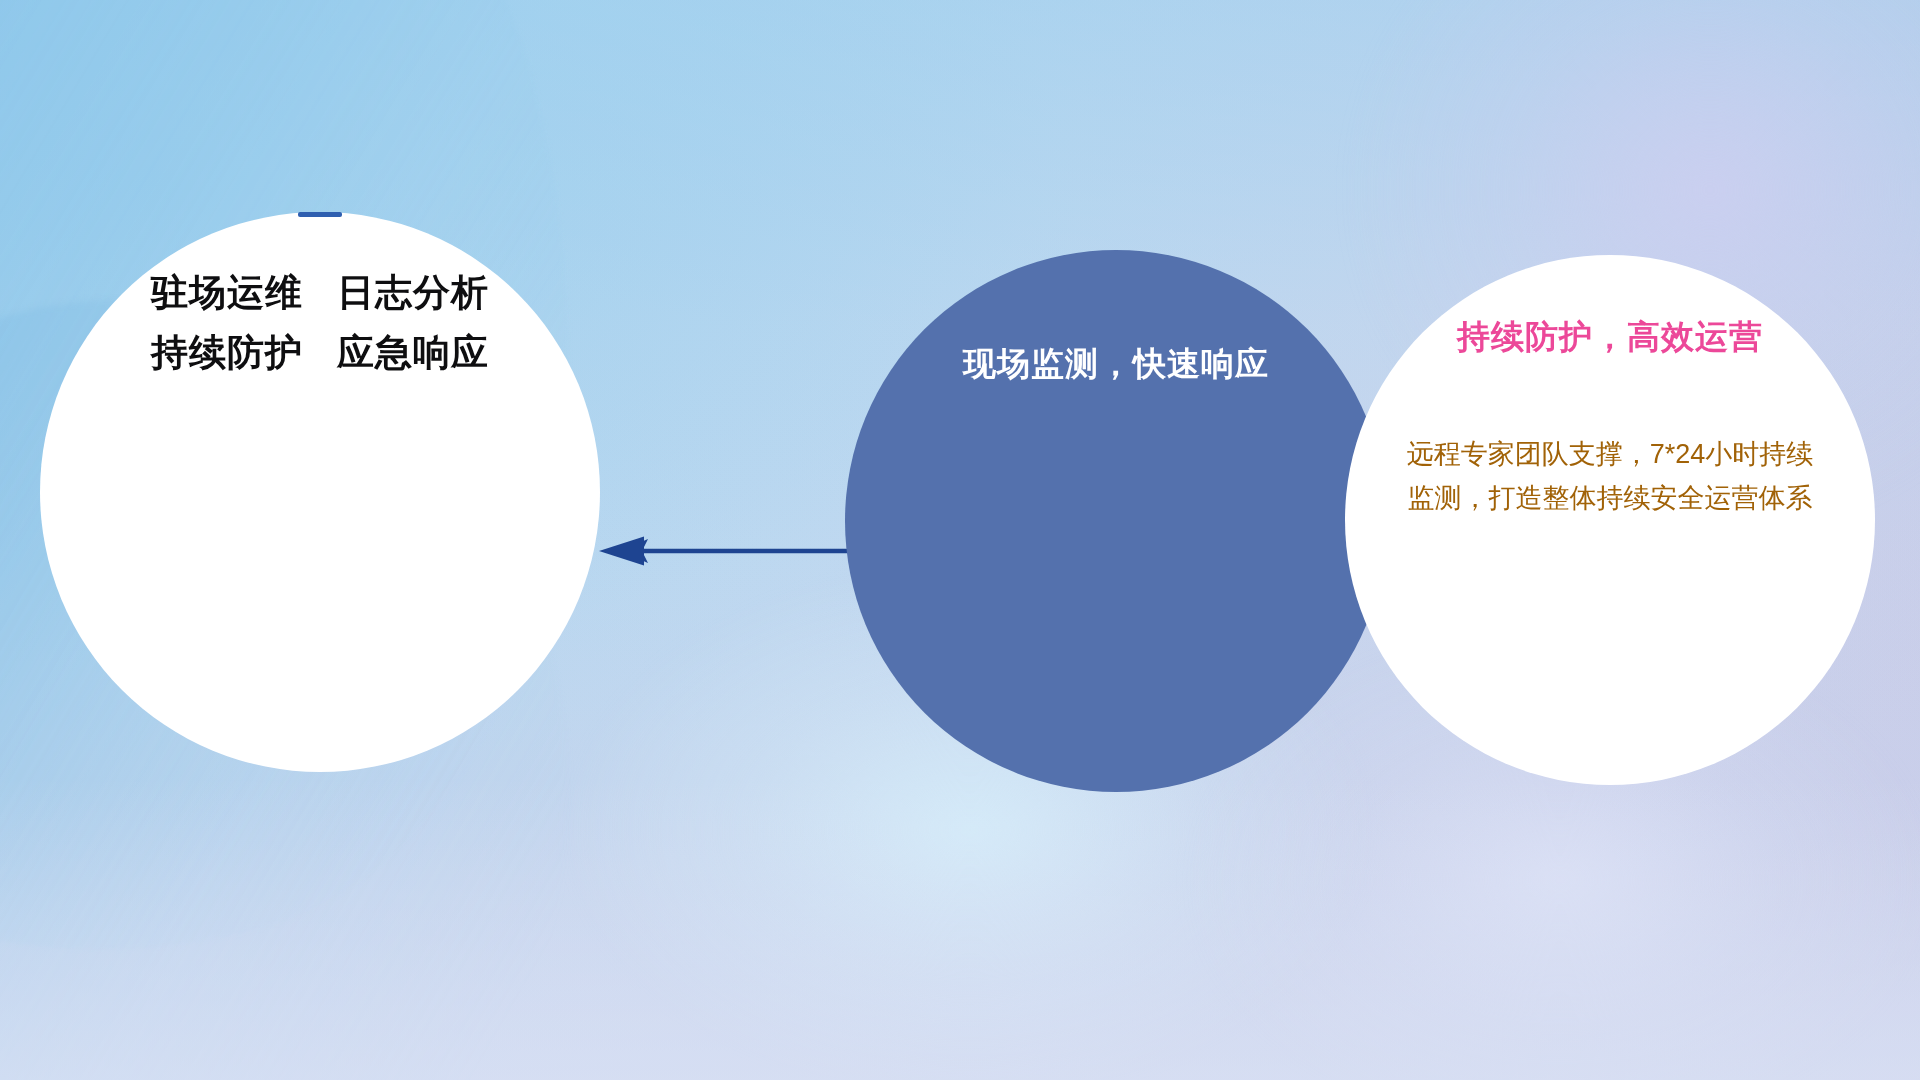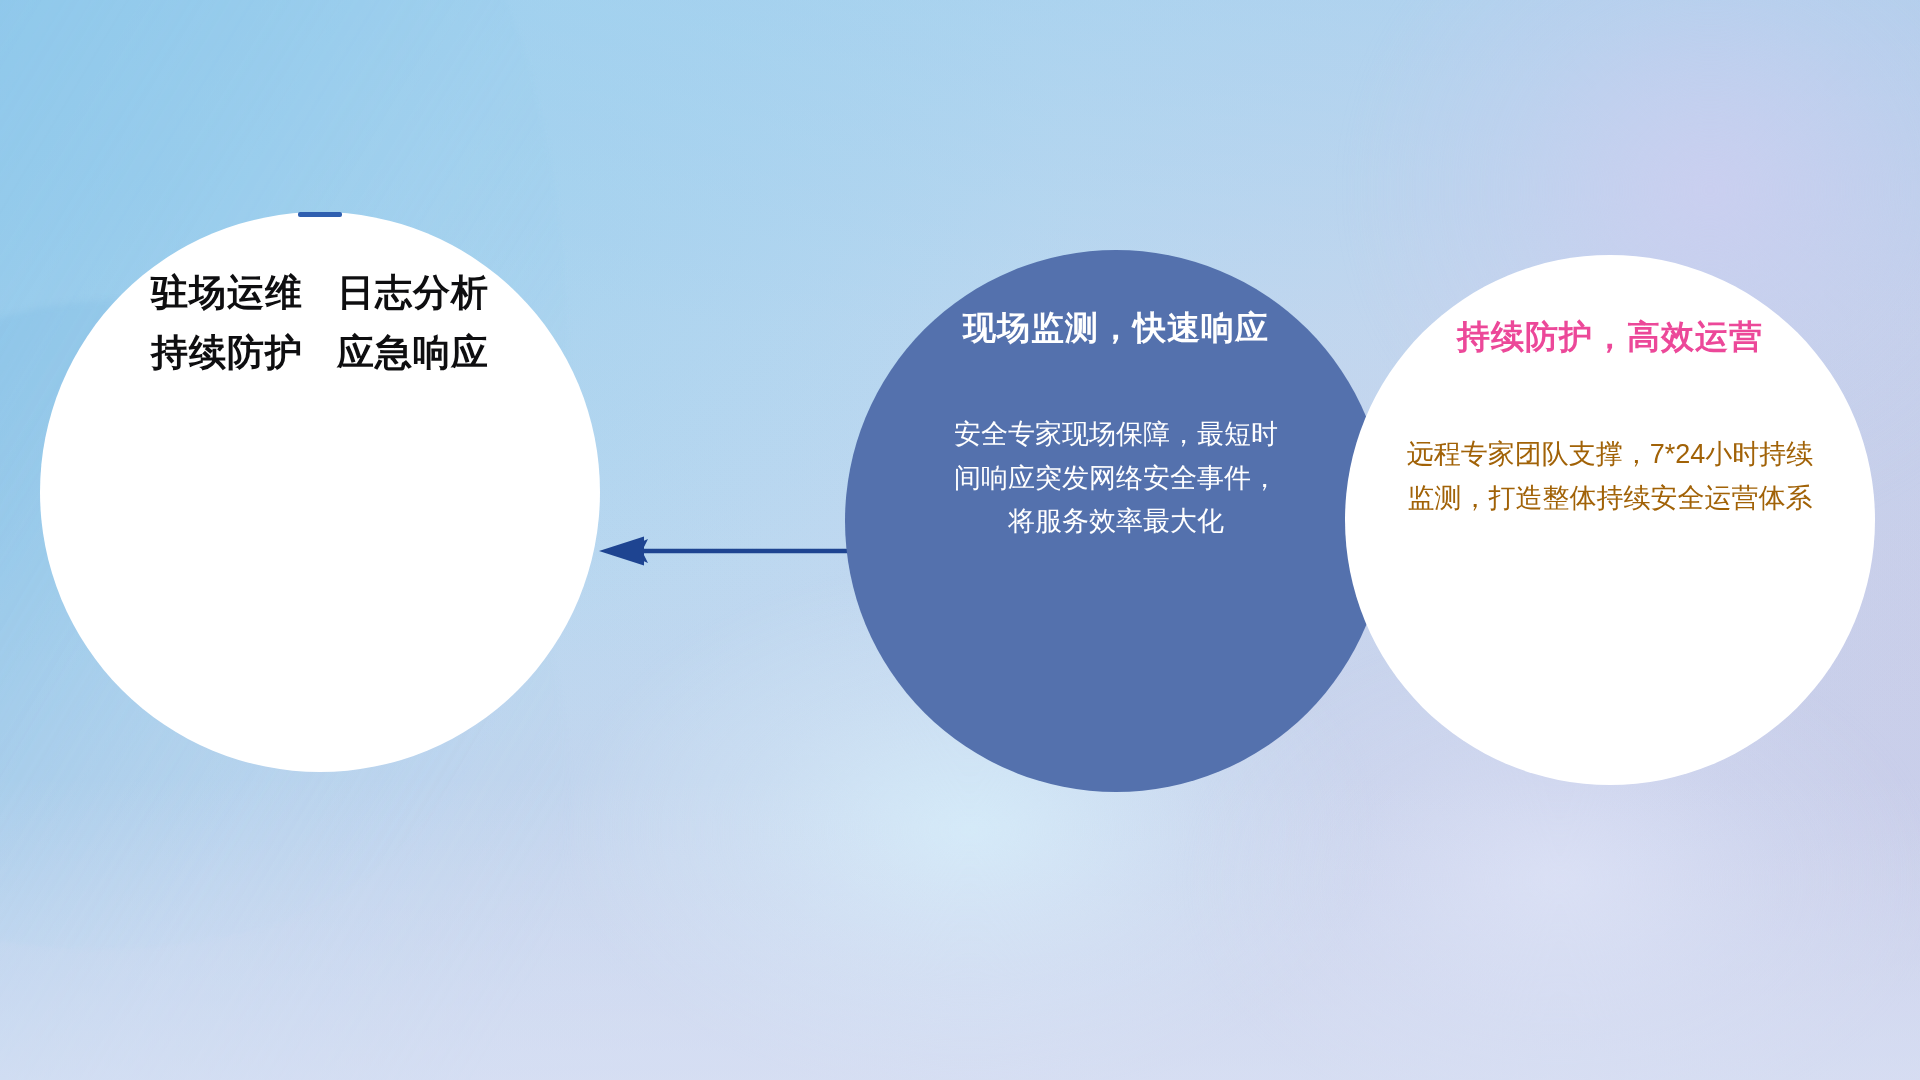--- a/index.html
+++ b/index.html
@@ -123,20 +123,21 @@
     position:absolute;
     left:0; right:0; top:56px;
     display:flex; flex-direction:column; align-items:center;
   }
   .mid-title {
     color:#ffffff;
     font-weight:bold;
     font-size:33px;
     letter-spacing:1px;
     white-space:nowrap;
+    margin-top:36px;
   }
   .mid-body {
     margin-top:62px;
     color:#ffffff;
     font-size:27px;
     line-height:1.62;
     text-align:center;
     width:340px;
   }
 
@@ -201,21 +202,20 @@
     <div class="dash"></div>
     <div class="left-lines">
       <div class="row">驻场运维   日志分析</div>
       <div class="row">持续防护   应急响应</div>
     </div>
   </div>
 
   <div class="circle" id="circle-mid">
     <div class="mid-inner">
       <div class="mid-title">现场监测，快速响应</div>
-      <div class="mid-body">安全专家现场保障，最短时间响应突发网络安全事件，将服务效率最大化</div>
     </div>
   </div>
 
   <div class="circle" id="circle-right">
     <div class="right-inner">
       <div class="right-title">持续防护，高效运营</div>
       <div class="right-body">远程专家团队支撑，7*24小时持续监测，打造整体持续安全运营体系</div>
     </div>
   </div>
 

